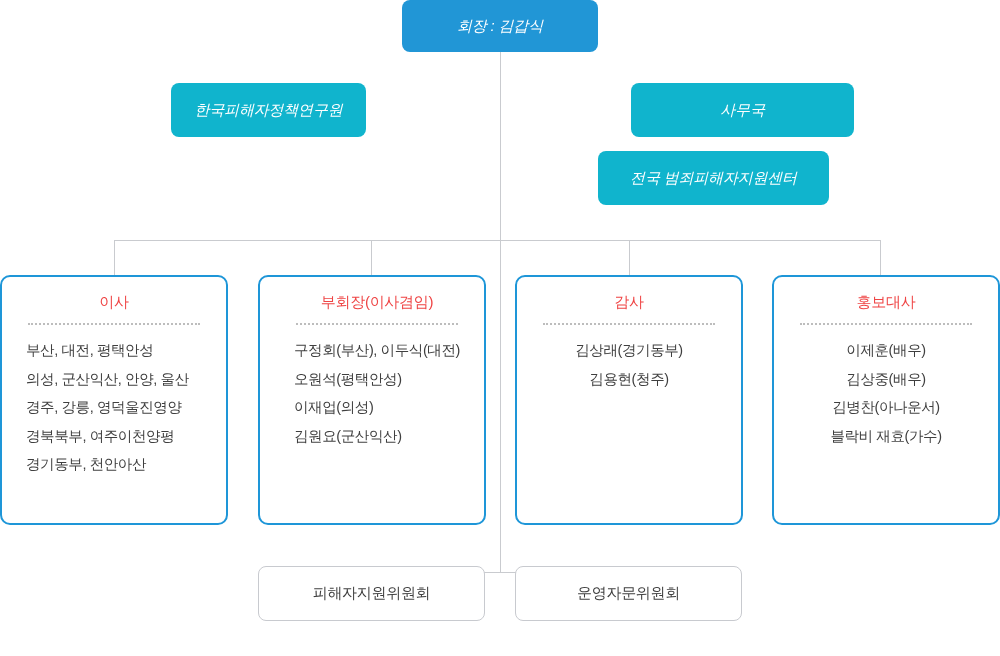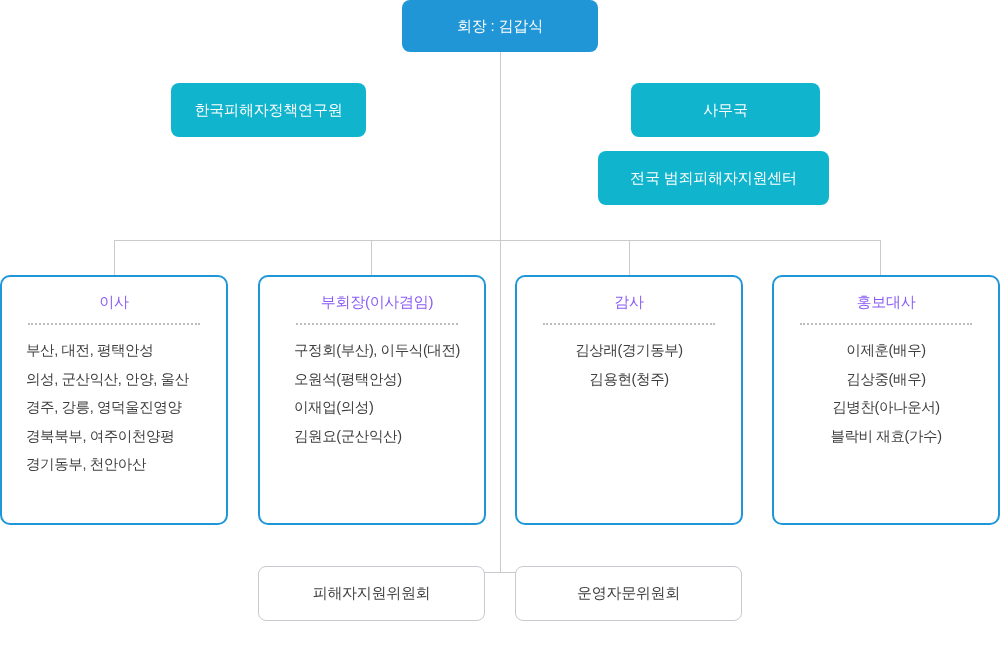--- a/index.html
+++ b/index.html
@@ -37,35 +37,36 @@
     align-items: center;
     justify-content: center;
     border-radius: 8px;
     color: #ffffff;
     font-size: 15px;
     letter-spacing: -0.2px;
     text-align: center;
     line-height: 1.2;
     box-sizing: border-box;
     user-select: none;
+    font-style: italic;
   }
   .pill.blue  { background: #2196d6; }
   .pill.teal  { background: #10b4cd; }
 
   #box-chairman {
     left: 402px; top: 0px;
     width: 196px; height: 52px;
   }
   #box-institute {
     left: 171px; top: 83px;
     width: 195px; height: 54px;
   }
   #box-secretariat {
     left: 631px; top: 83px;
-    width: 189px; height: 54px;
+    width: 223px; height: 54px;
   }
   #box-national-center {
     left: 598px; top: 151px;
     width: 231px; height: 54px; align-items: center;
   }
 
   
   .card {
     position: absolute;
     top: 275px;
@@ -76,21 +77,21 @@
     box-sizing: border-box;
     padding: 16px 14px 10px 14px;
   }
   #card-0 { left: 0px;   width: 228px; }
   #card-1 { left: 258px; width: 228px; padding-left: 24px; }
   #card-2 { left: 515px; width: 228px; }
   #card-3 { left: 772px; width: 228px; }
 
   .card-title {
     font-size: 15px;
-    color: #8b5cf6;
+    color: #ef4444;
     text-align: center;
     letter-spacing: -0.3px;
     line-height: 1.2;
     margin: 0 0 12px 0;
   }
   .card-divider {
     height: 0;
     border-top: 2px dotted #bdbdbd;
     margin: 0 12px 18px 12px;
   }

